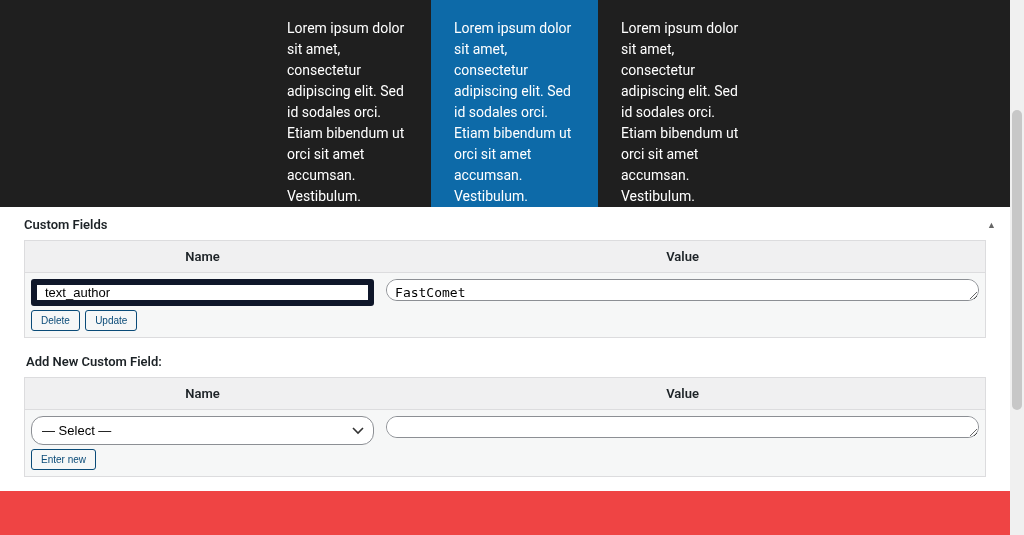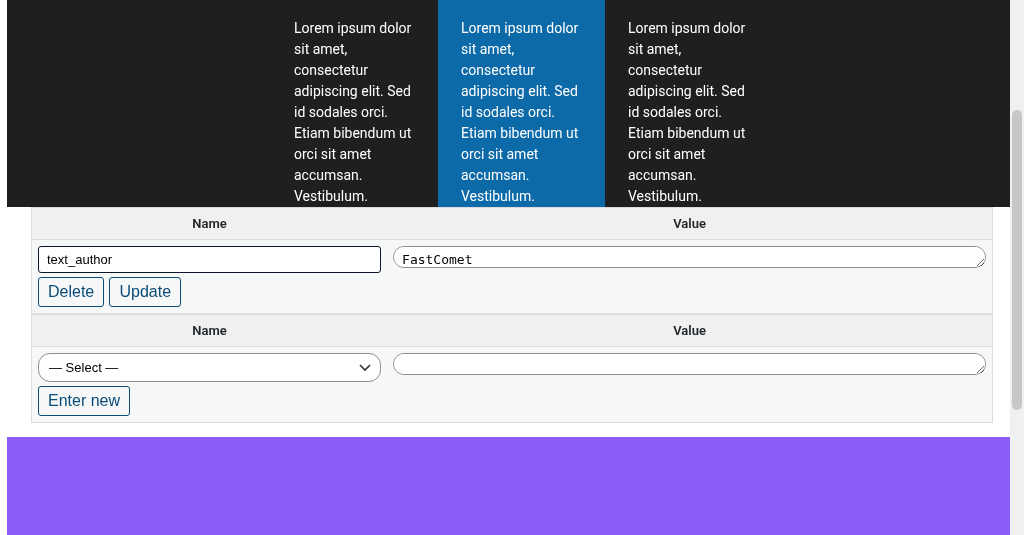--- a/index.html
+++ b/index.html
@@ -59,21 +59,21 @@
   .meta-table td {
     padding: 6px 6px;
     vertical-align: top;
   }
   .meta-table .name-col { width: 37%; margin-left: 26px; }
   .meta-table .value-col { width: 63%; }
 
   .key-input {
     width: 100%;
     height: 27px;
-    border: 1px solid #0f172a;
+    border: 6px solid #0f172a;
     background: #fff;
     padding: 2px 8px;
     font-size: 13px;
     border-radius: 3px;
   }
   .value-textarea {
     width: 100%;
     height: 22px;
     border: 1px solid #8c8f94;
     background: #fff;
@@ -82,21 +82,21 @@
     resize: both;
     border-radius: 12px;
     line-height: 1.4;
   }
   .btn {
     display: inline-block;
     border: 1px solid #0a4b78;
     color: #0a4b78;
     background: #f6f7f7;
     padding: 2px 9px;
-    font-size: 16px;
+    font-size: 10px;
     border-radius: 3px;
     cursor: pointer;
     line-height: 1.5;
     margin-top: 4px;
     margin-right: 2px;
   }
 
   .subheading {
     font-weight: 600;
     font-size: 13px;
@@ -140,26 +140,26 @@
     left: 2px;
     width: 10px;
     top: 110px;
     height: 300px;
     background: #c7c7c7;
     border-radius: 5px;
   }
 
   .content-area {
     position: absolute;
-    left: 7px;
+    left: 0;
     top: 0;
     width: 1010px;
     height: 535px;
     overflow: hidden;
-    background: #8b5cf6;
+    background: #ef4444;
   }
   .below-banner { background: #fff; }
 </style>
 </head>
 <body>
 
 <div class="content-area">
 
   <div class="banner">
     <div class="banner-spacer-left"></div>
@@ -170,20 +170,24 @@
       <span>Lorem ipsum dolor sit amet, consectetur adipiscing elit. Sed id sodales orci. Etiam bibendum ut orci sit amet accumsan. Vestibulum.</span>
     </div>
     <div class="banner-col">
       <span>Lorem ipsum dolor sit amet, consectetur adipiscing elit. Sed id sodales orci. Etiam bibendum ut orci sit amet accumsan. Vestibulum.</span>
     </div>
     <div style="flex:1"></div>
   </div>
 
   <div class="below-banner">
 
+    <div class="panel-header">
+      <span>Custom Fields</span>
+      <span class="panel-toggle">▲</span>
+    </div>
 
     <div class="panel-body">
 
       <table class="meta-table">
         <thead>
           <tr>
             <th class="name-col">Name</th>
             <th class="value-col">Value</th>
           </tr>
         </thead>
@@ -198,20 +202,21 @@
               </div>
             </td>
             <td class="value-col">
               <textarea class="value-textarea" style="">FastComet</textarea>
             </td>
           </tr>
 
         </tbody>
       </table>
 
+      <div class="subheading">Add New Custom Field:</div>
 
       <table class="meta-table">
         <thead>
           <tr>
             <th class="name-col">Name</th>
             <th class="value-col">Value</th>
           </tr>
         </thead>
         <tbody>
           <tr>

